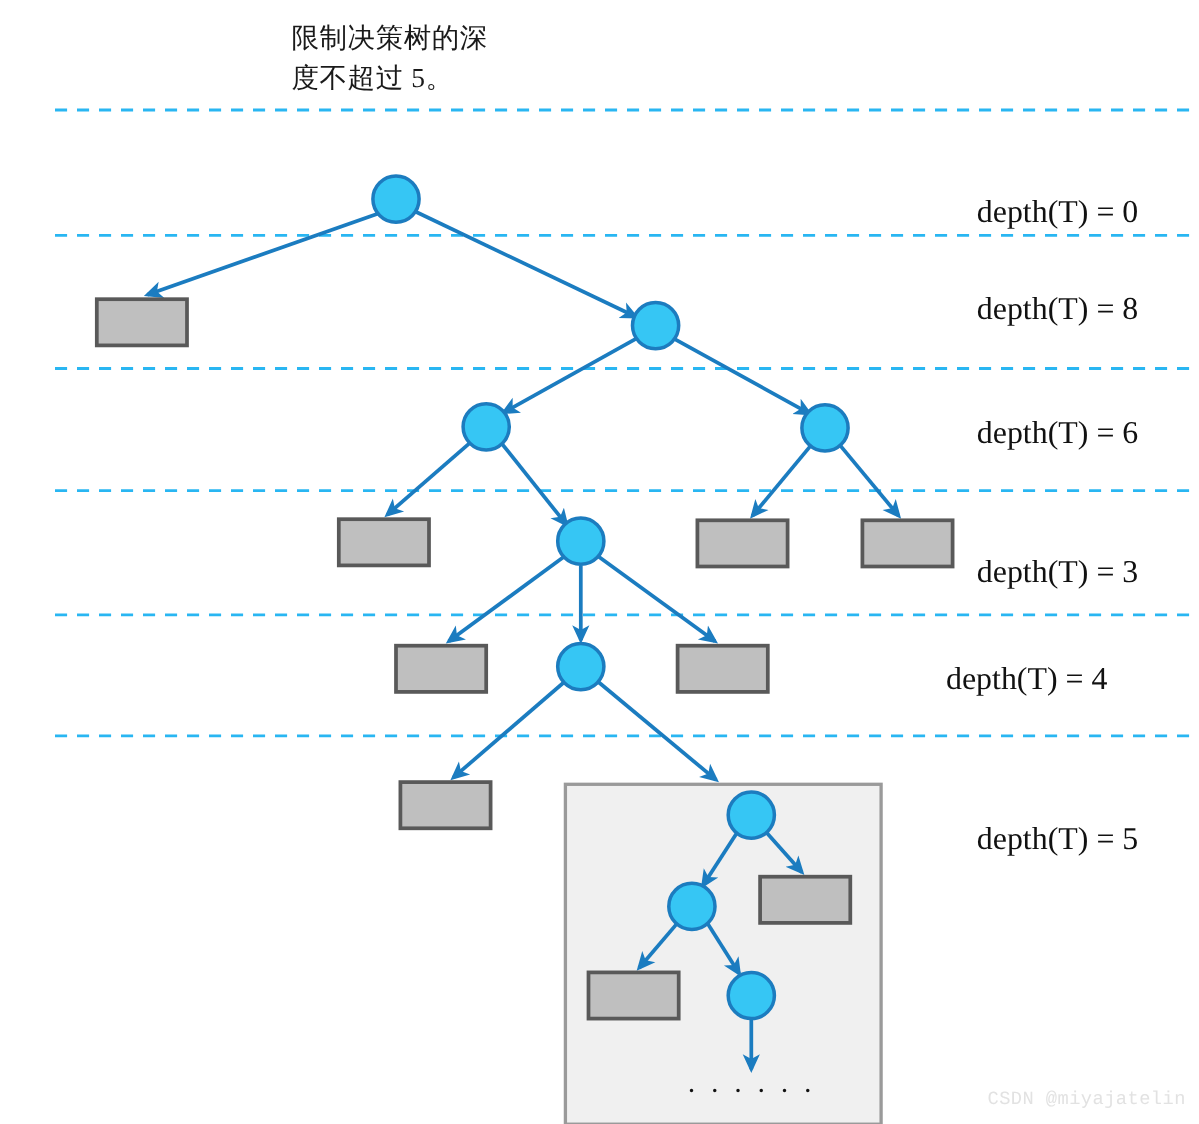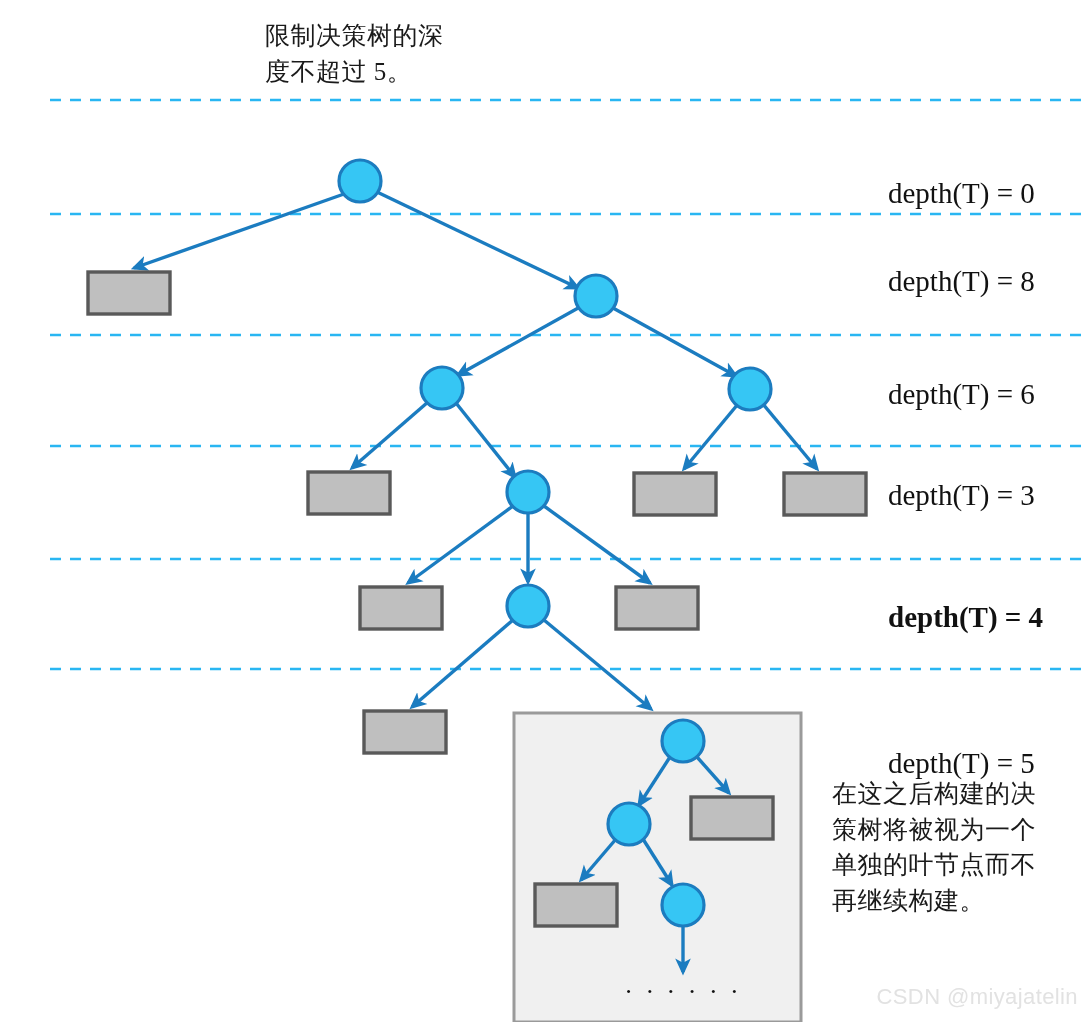--- a/index.html
+++ b/index.html
@@ -47,22 +47,22 @@
     position: absolute;
     font-family: "Liberation Serif", "DejaVu Serif", serif;
     font-size: 29px;
     color: #111111;
     white-space: nowrap;
   }
   #watermark {
     position: absolute;
     right: 12px;
     bottom: 12px;
-    font-family: Liberation Sans, sans-serif;
-    font-size: 22px;
+    font-family: Liberation Mono, monospace;
+    font-size: 17px;
     color: #e2e2e2;
     letter-spacing: 0.4px;
     user-select: none;
   }
 </style>
 </head>
 <body>
 
 <div id="stage">
 
@@ -127,29 +127,25 @@
         <circle cx="683" cy="905" r="21" fill="#36C6F4" stroke="#1C7CBF" stroke-width="3.2"></circle>
       </g>
     <g id="dots-group">
         <text x="683" y="1000" text-anchor="middle" font-family="&quot;Liberation Serif&quot;, serif" font-size="26" letter-spacing="3" fill="#111111">· · · · · ·</text>
       </g>
   </svg>
 
   <div class="cjk-note" id="top-note">限制决策树的深
 度不超过 5。</div>
 
-  <div class="cjk-note" id="side-note">在这之后构建的决
-策树将被视为一个
-单独的叶节点而不
-再继续构建。</div>
 
   <div id="depth-labels-host">
       <div class="depth-label" style="left: 888px; top: 146px; margin-top: 31px;">depth(T) = 0</div>
       <div class="depth-label" style="left: 888px; top: 265px;">depth(T) = 8</div>
       <div class="depth-label" style="left: 888px; top: 378px;">depth(T) = 6</div>
-      <div class="depth-label" style="left: 888px; top: 479px;">depth(T) = 3</div>
-      <div class="depth-label" style="left: 888px; top: 601px; font-weight: bold;">depth(T) = 4</div>
+      <div class="depth-label" style="left: 888px; top: 504px;">depth(T) = 3</div>
+      <div class="depth-label" style="left: 860px; top: 601px;">depth(T) = 4</div>
       <div class="depth-label" style="left: 888px; top: 712px; margin-top: 35px;">depth(T) = 5</div>
     </div>
 
   <div id="watermark">CSDN @miyajatelin</div>
 
 </div>
 
 </body></html>

